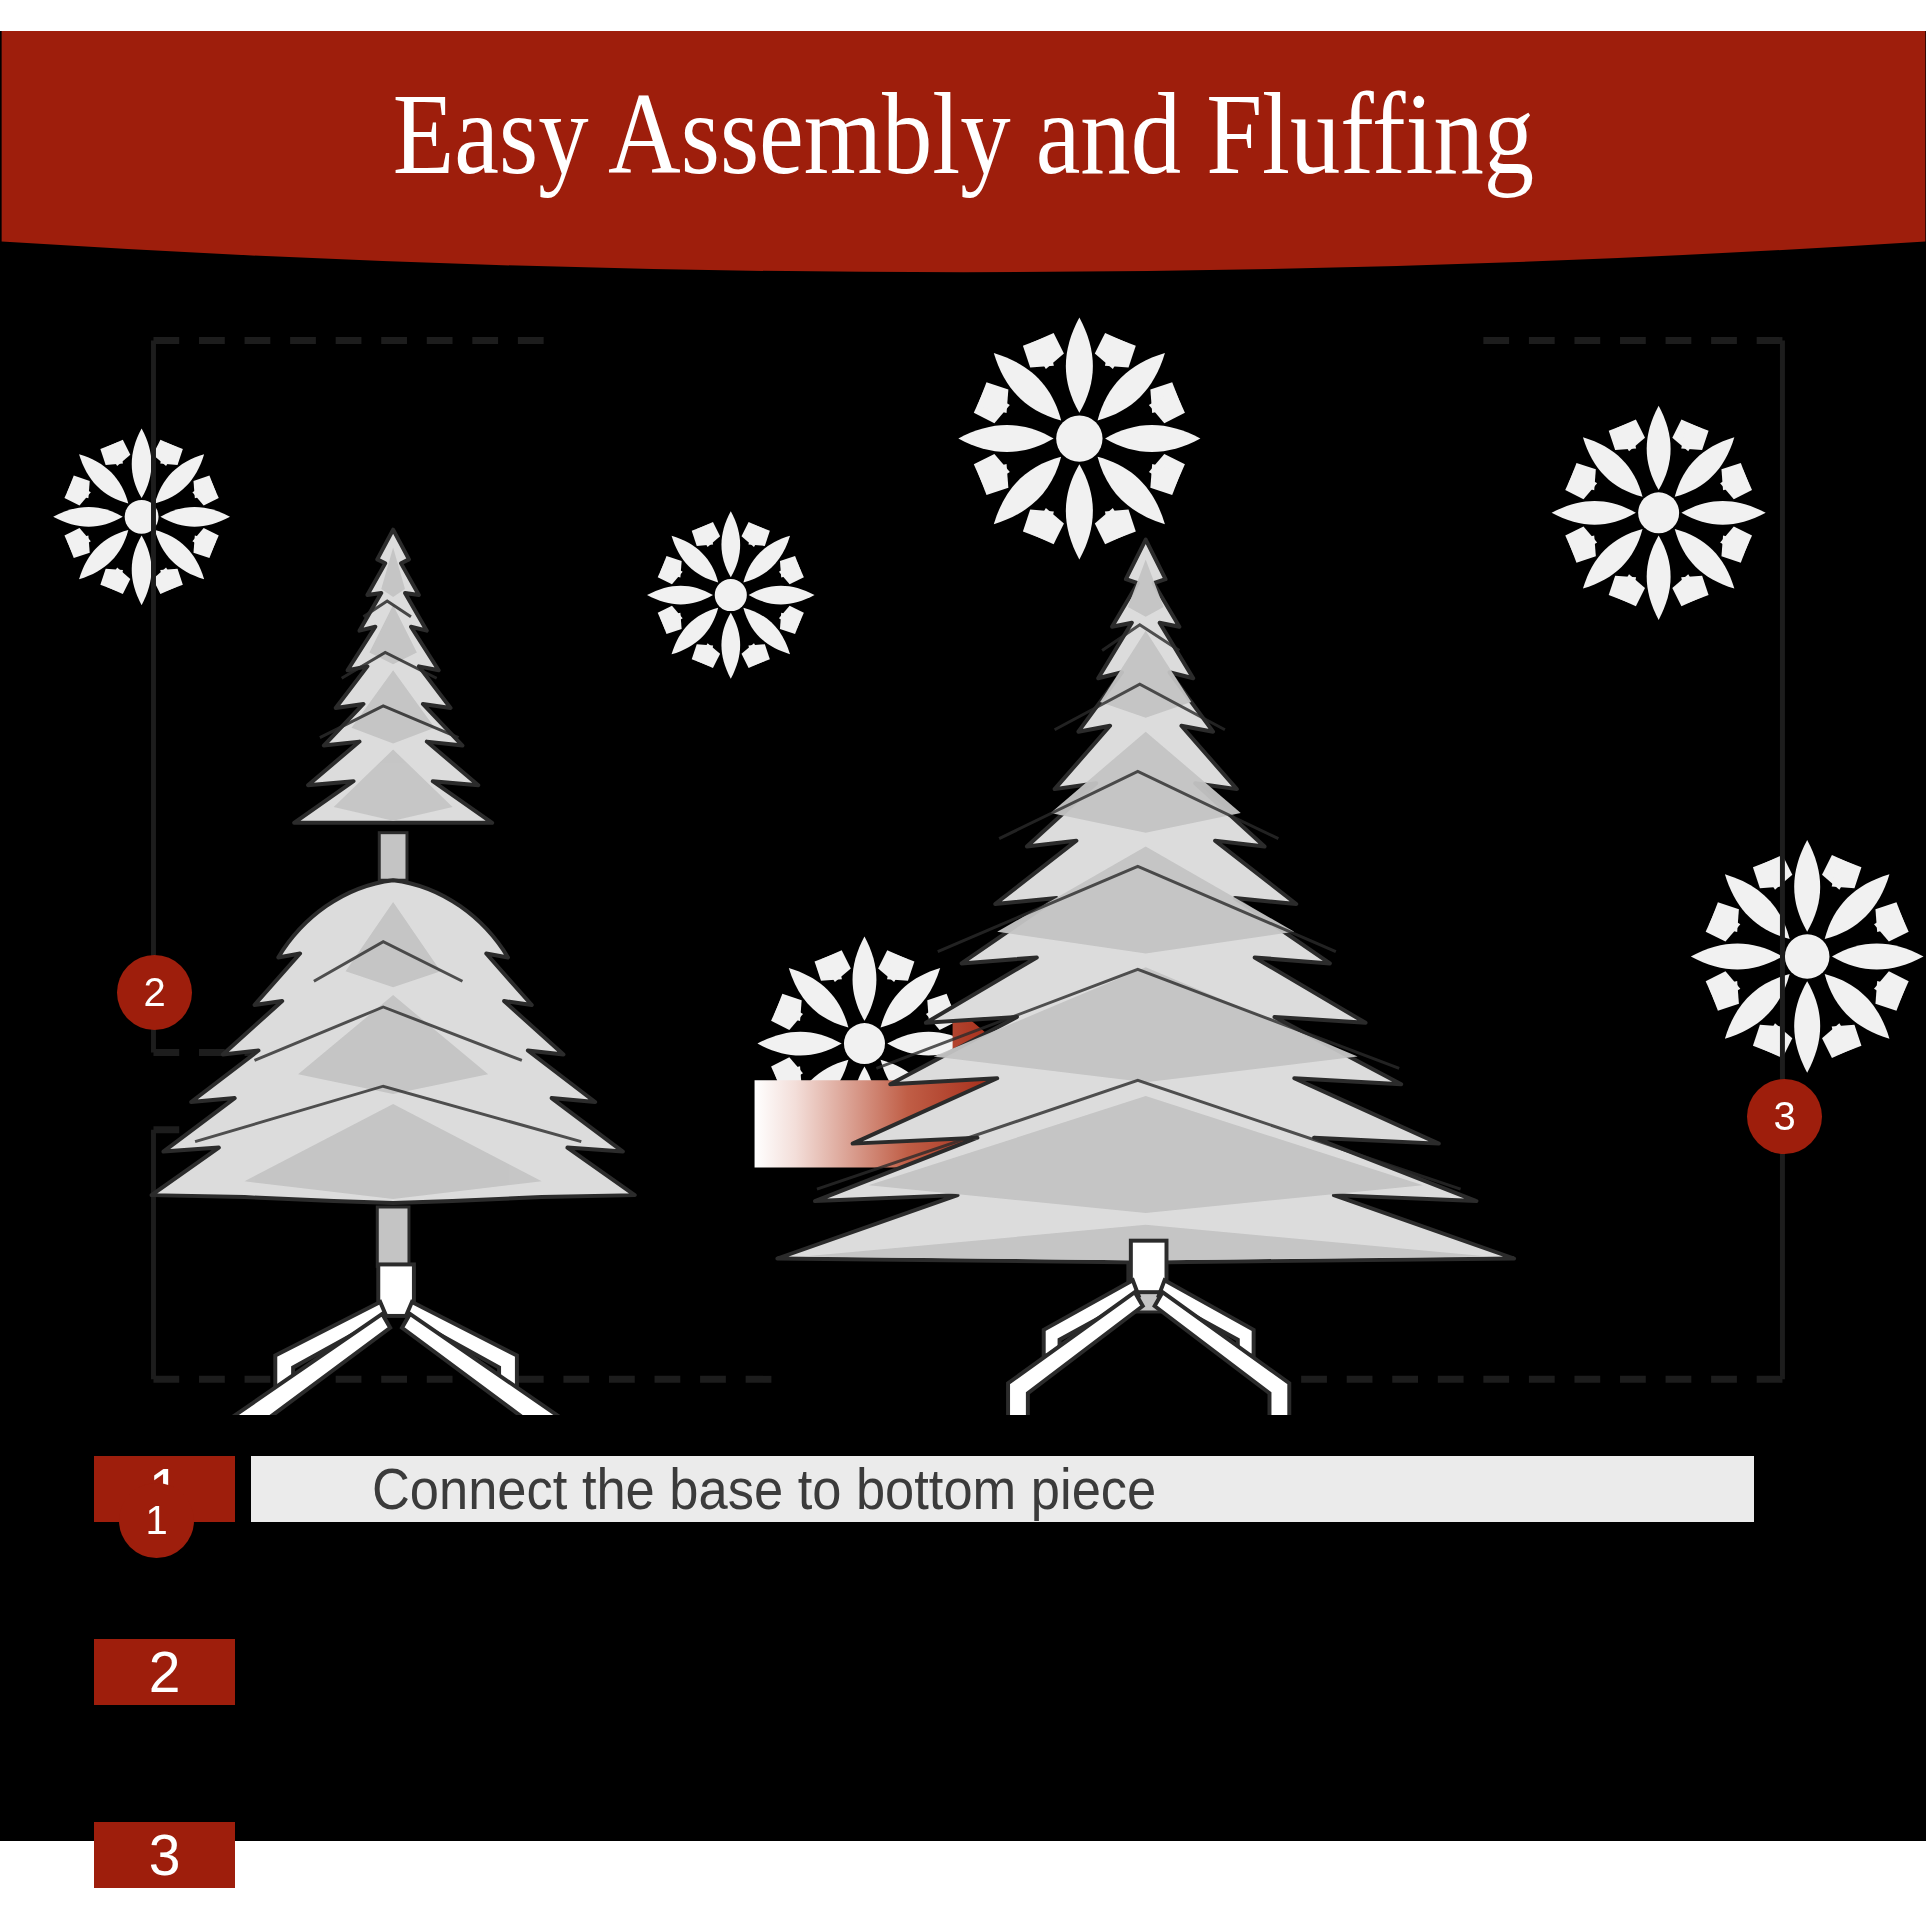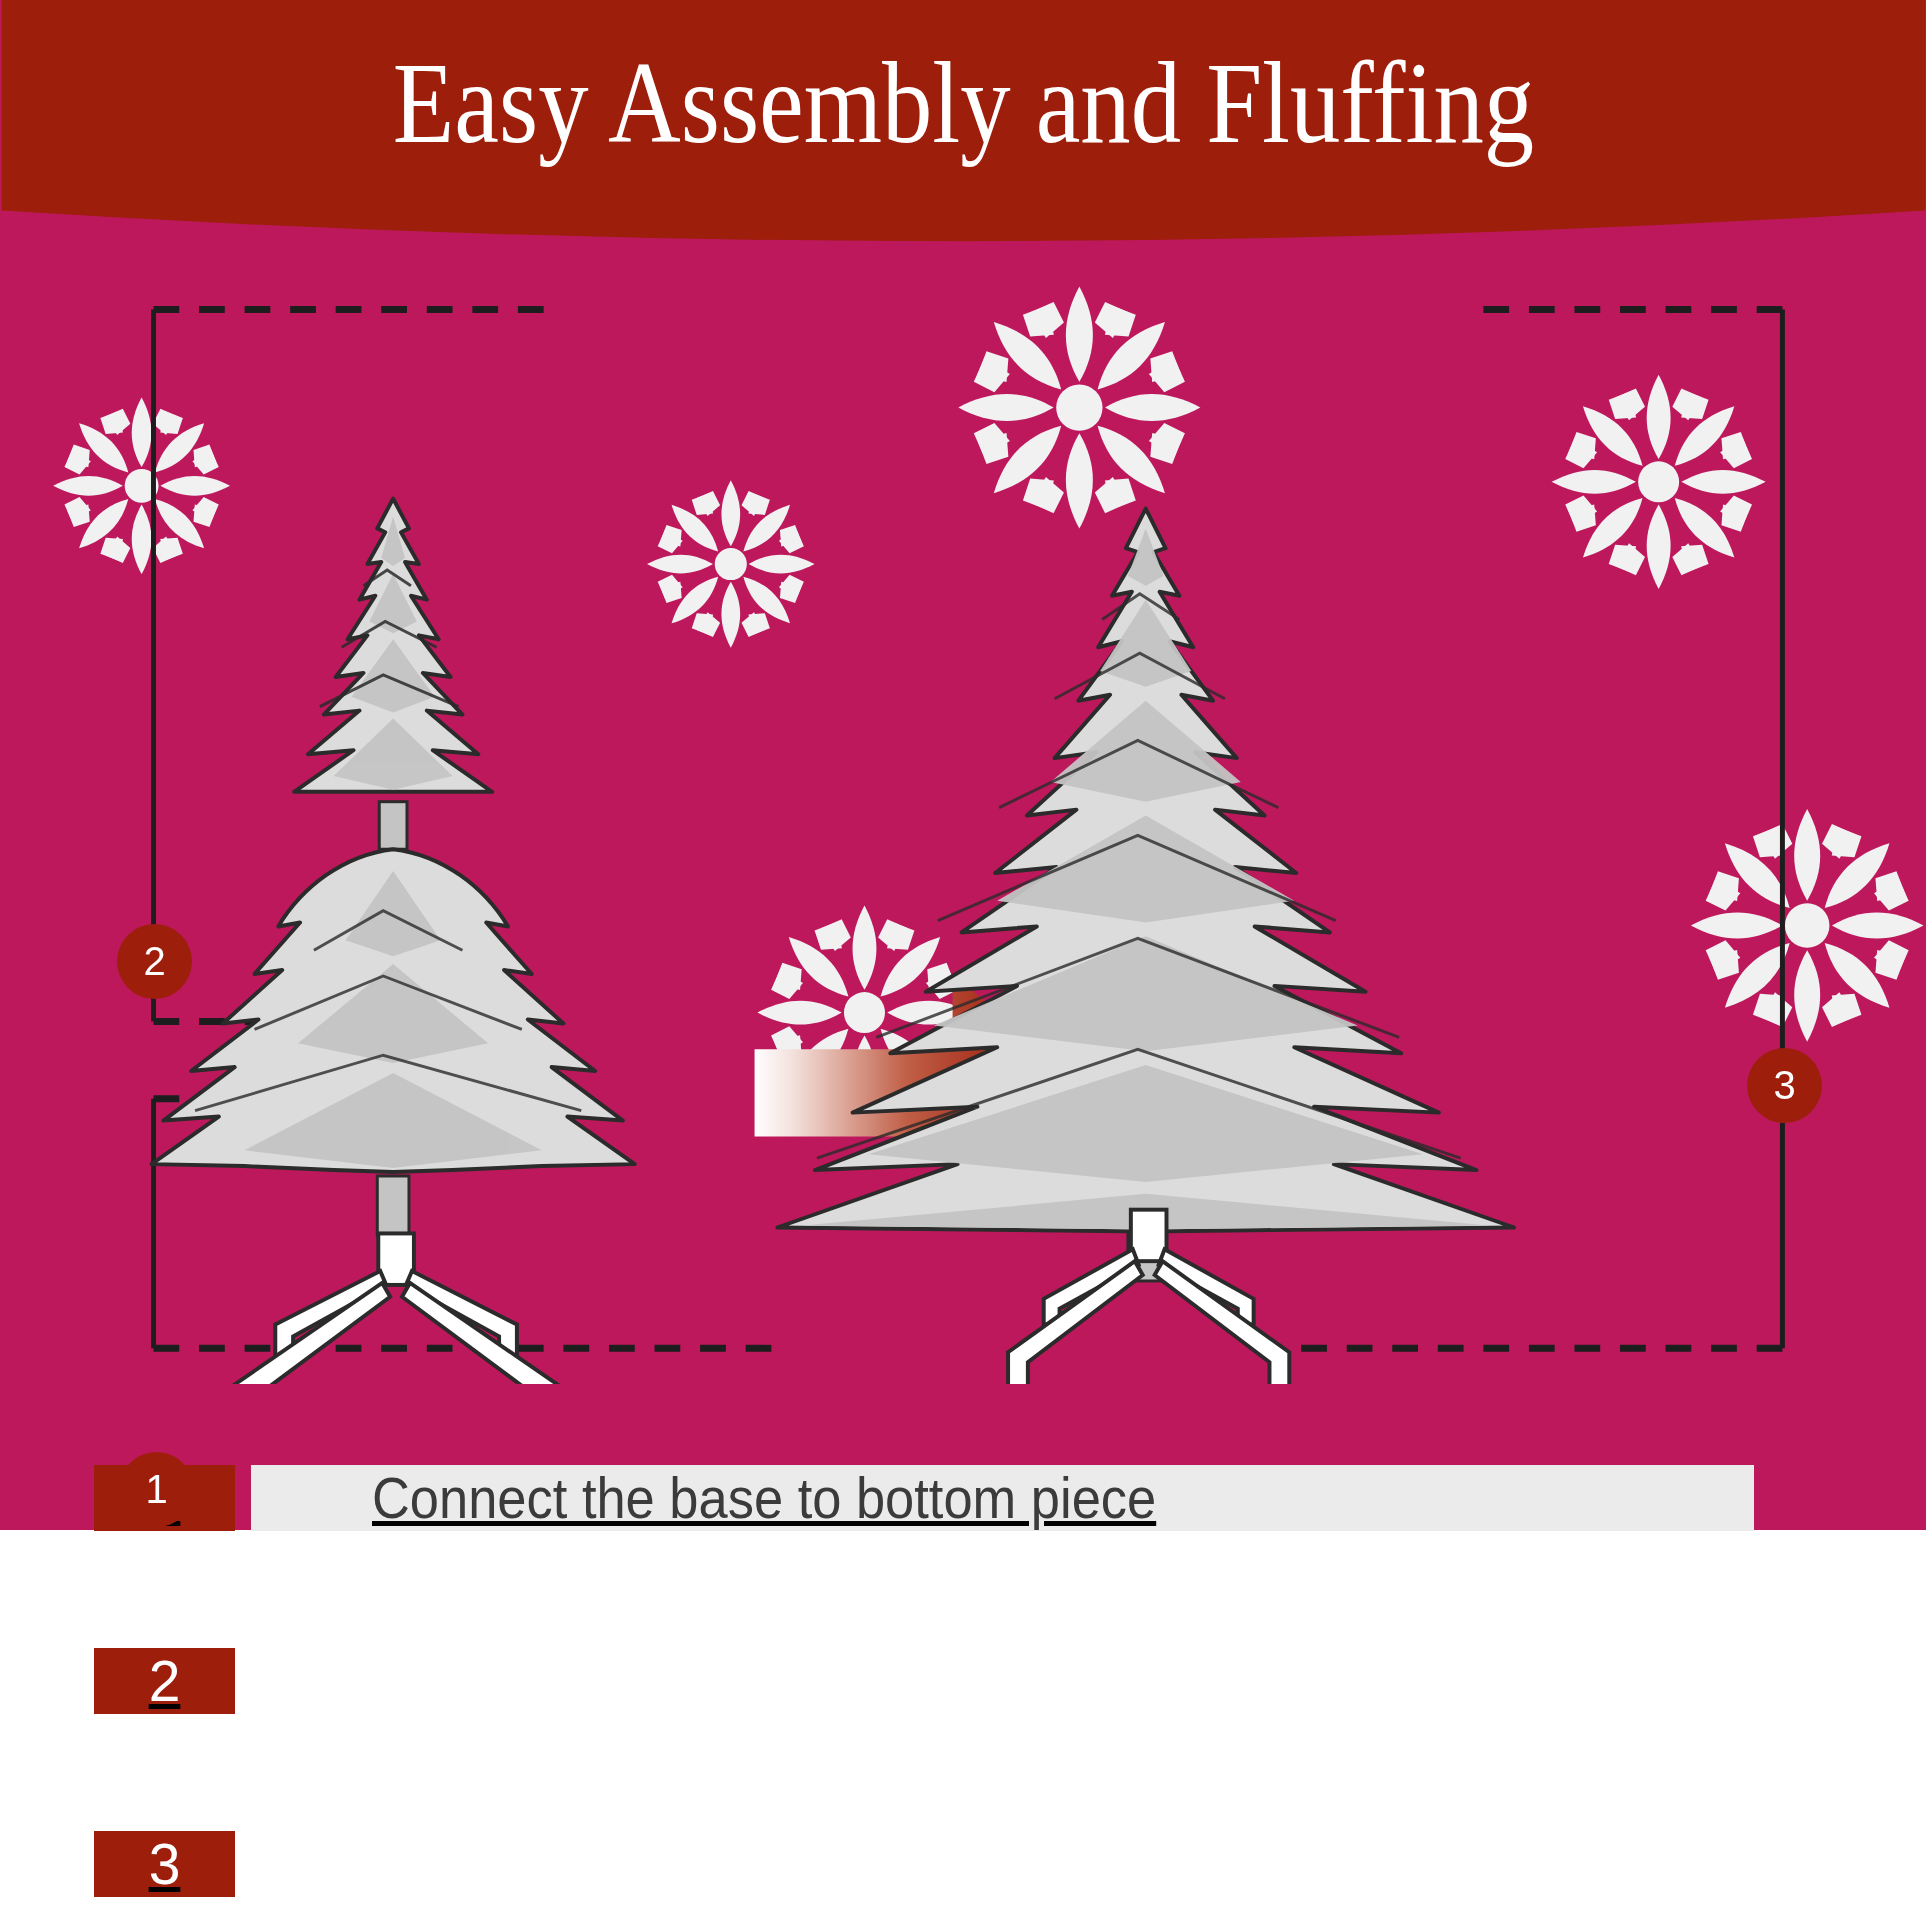--- a/index.html
+++ b/index.html
@@ -4,22 +4,23 @@
 <style>
   * { box-sizing: border-box; margin: 0; padding: 0; }
   html, body {
     width: 1927px; height: 1927px;
     background: #ffffff;
     font-family: "Liberation Sans", sans-serif;
     overflow: hidden;
   }
   #page {
     position: relative;
-    width: 1927px; height: 1530px;
-    background: #be185d;
+    width: 1927px; height: 1810px;
+    background: #000000;
+    margin-top: 31px;
   }
 
   
   #header-band {
     position: absolute; left: 0; top: 0;
     width: 1927px; height: 259px;
     overflow: hidden;
   }
   #header-band svg { display: block; }
   #header-title {
@@ -63,26 +64,25 @@
 
   
   #steps {
     position: absolute;
     left: 0; top: 1384px;
     width: 1927px;
   }
   .step-row {
     position: relative;
     display: flex;
-    align-items: flex-end;
+    align-items: center;
     height: 147px;
     margin-bottom: 36px;
     padding-left: 94px;
     padding-right: 173px;
-    text-decoration: underline;
   }
   .step-num {
     flex: 0 0 141px;
     background: #9e1e0c;
     color: #ffffff;
     display: flex;
     align-items: center;
     justify-content: center;
     font-size: 57px;
     font-family: "Liberation Sans", sans-serif;

